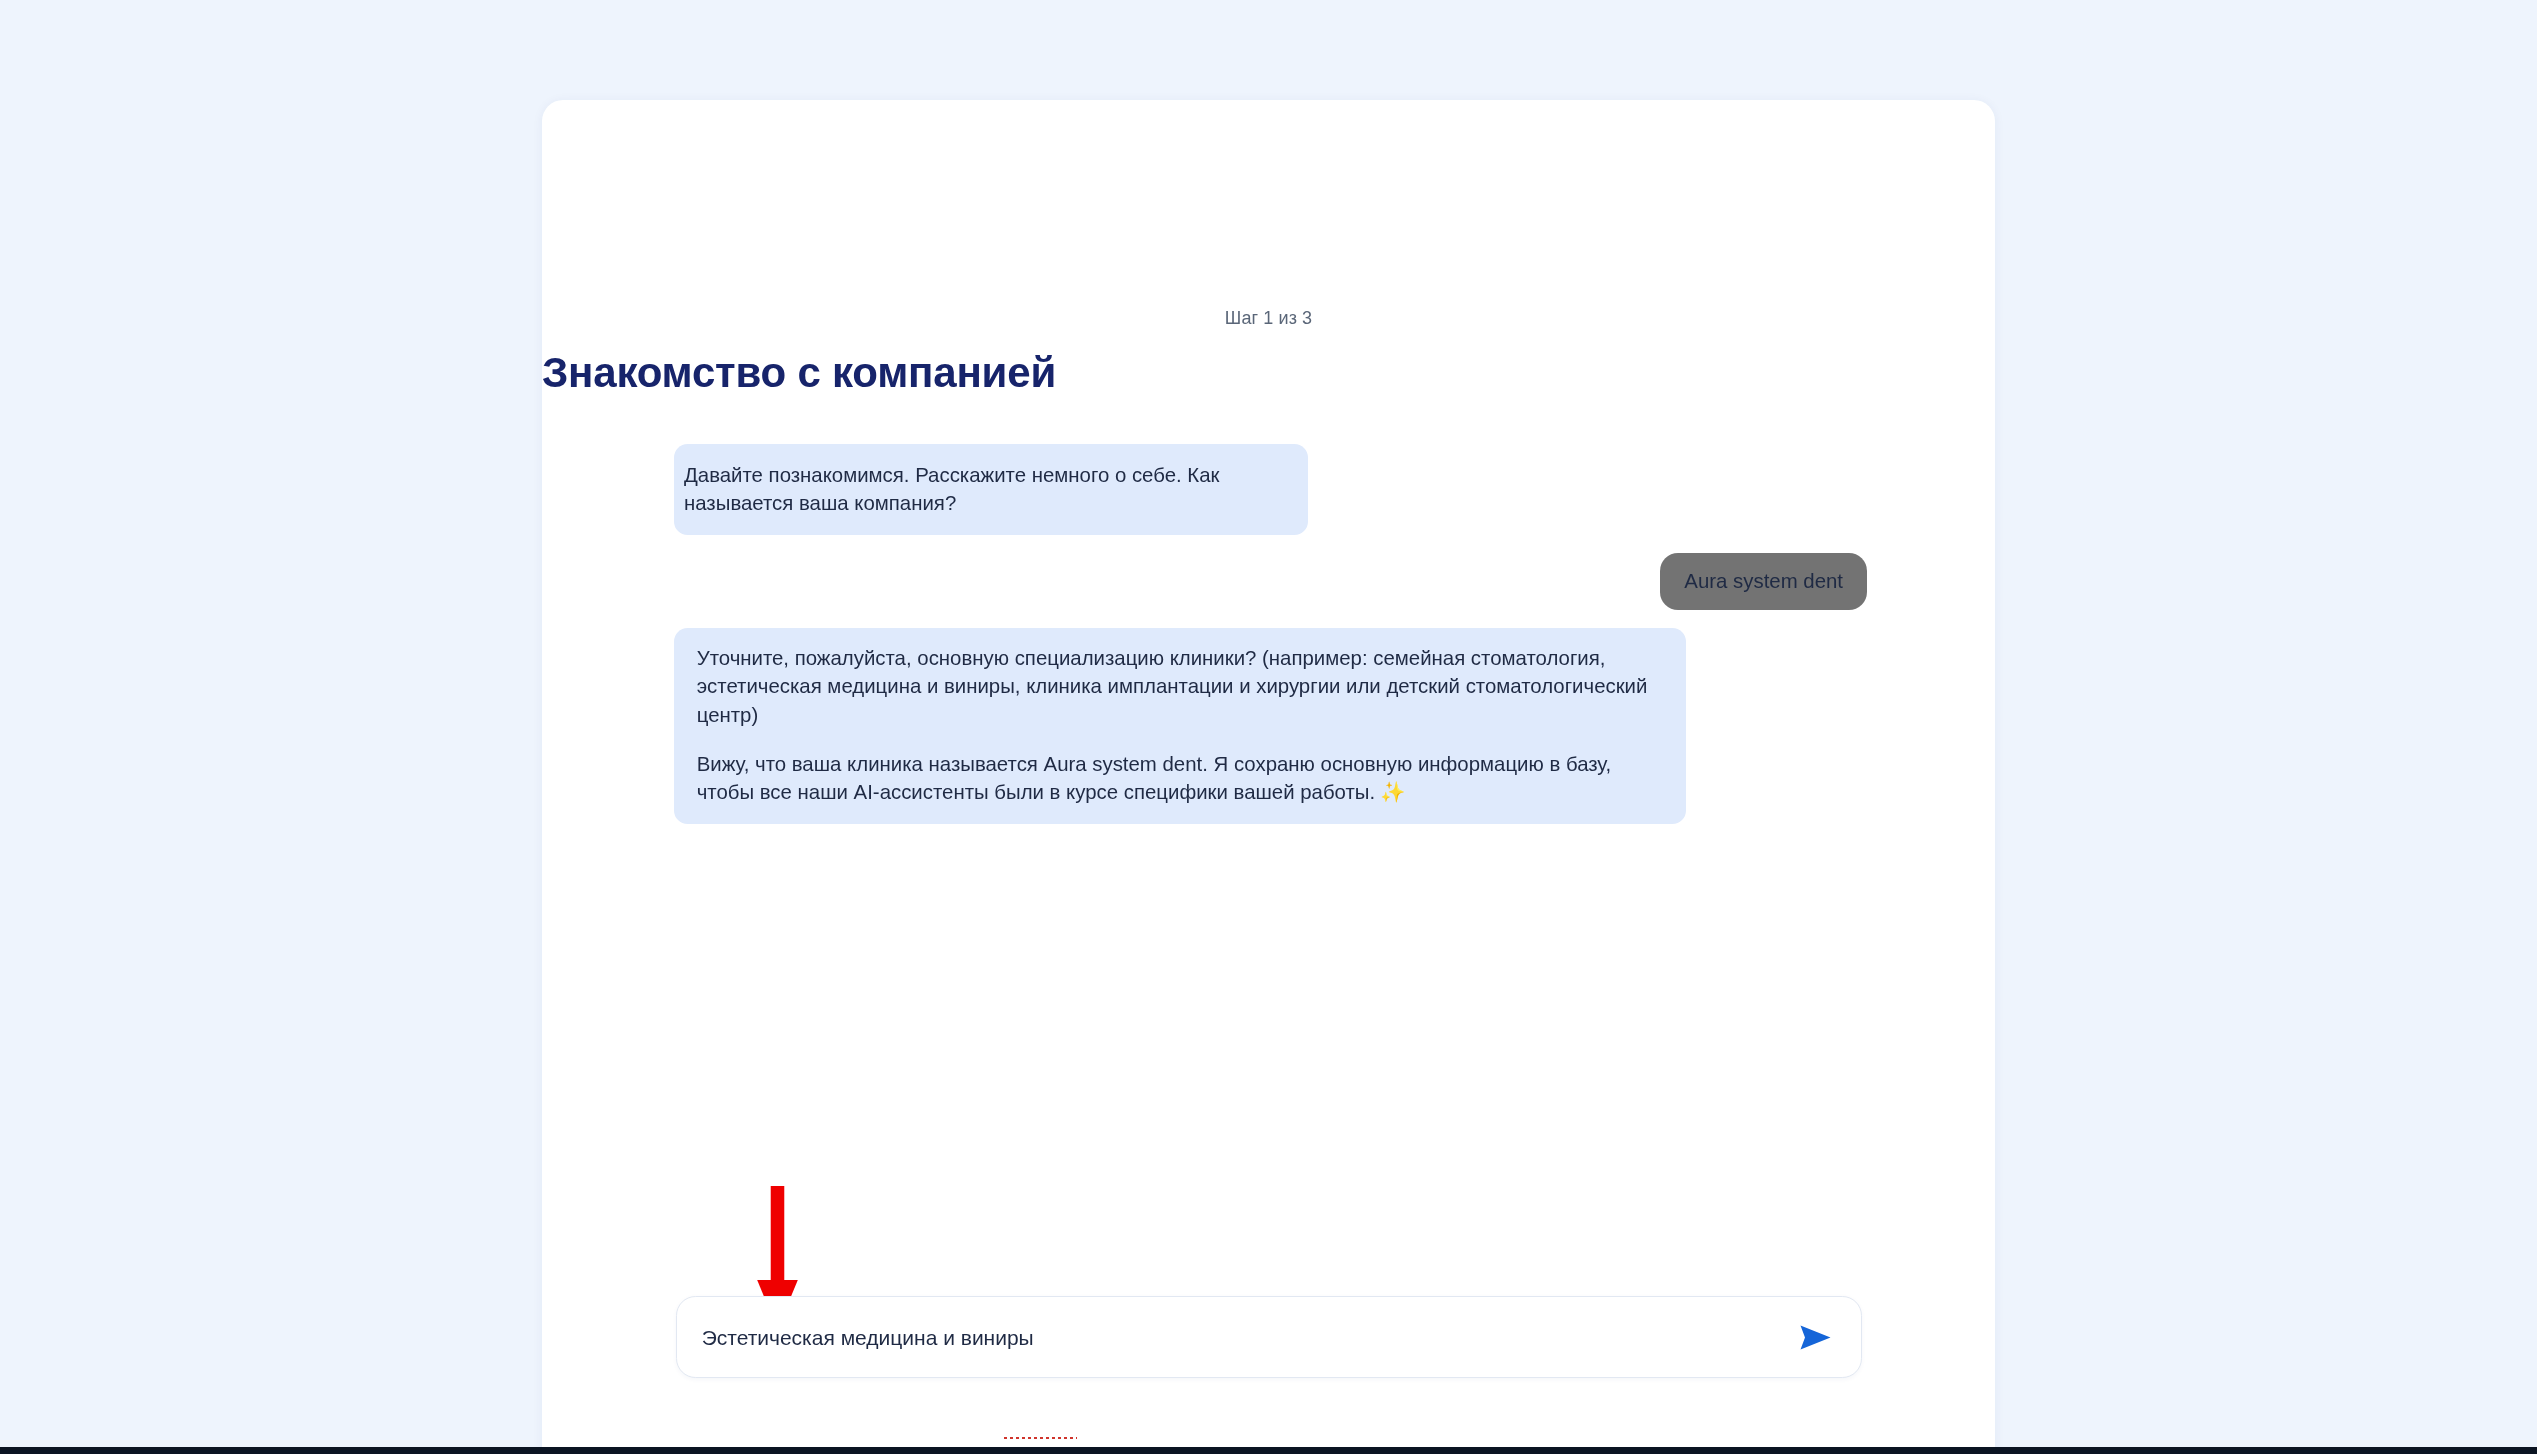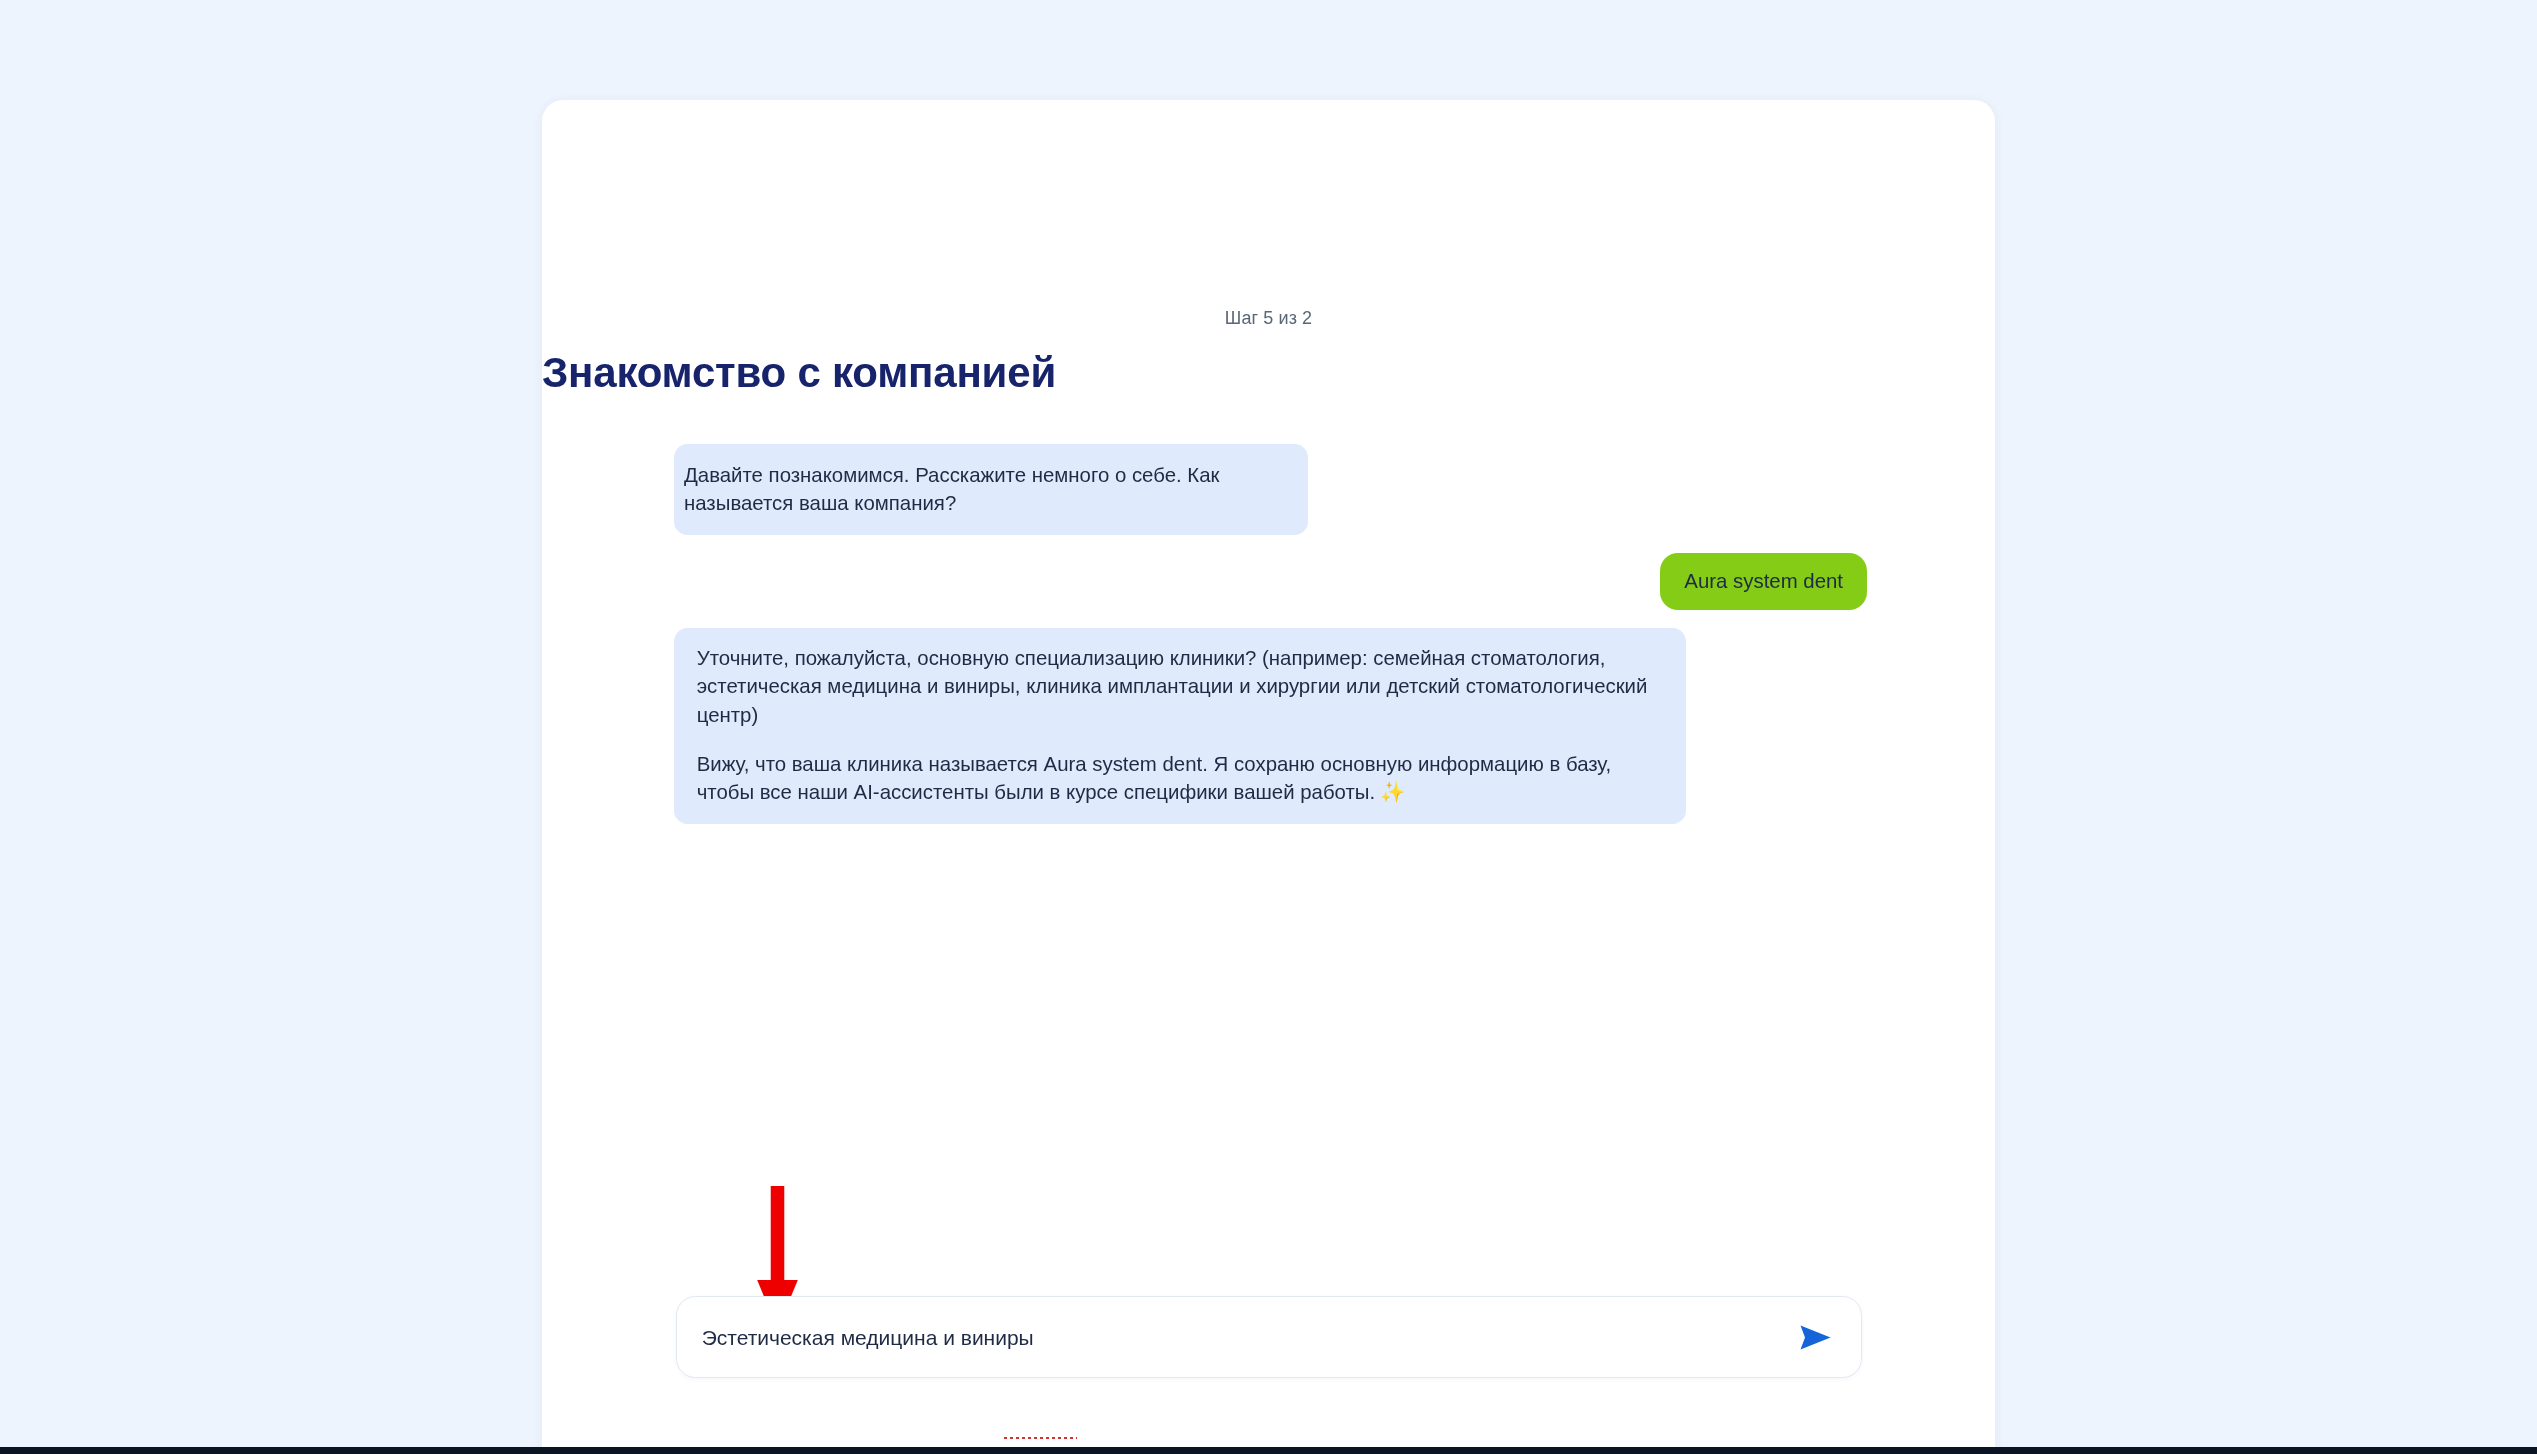--- a/index.html
+++ b/index.html
@@ -70,21 +70,21 @@
     color: #1f2a44;
     background: #ddeafb;
     max-width: 1012px;
     box-sizing: border-box;
   }
   .bubble.assistant {
     background: #dfeafc;
     border-radius: 13.6px;
   }
   .bubble.user {
-    background: #84cc16;
+    background: #737373;
     border-radius: 18px;
     padding: 13.6px 24px 15px 24px;
   }
   .bubble p {
     margin: 0;
   }
   .bubble p + p {
     margin-top: 21px;
   }
   .bubble-1 { width: 634px; padding-left: 10px;}
@@ -151,21 +151,21 @@
     width: 2538px;
     height: 7.6px;
     background: #0b1422;
   }
 </style>
 </head>
 <body>
 
 <div id="app-card">
 
-  <div class="step-label">Шаг 5 из 2</div>
+  <div class="step-label">Шаг 1 из 3</div>
   <div class="page-title">Знакомство с компанией</div>
 
   <div id="chat-thread">
 
     <div class="msg-row assistant">
       <div class="bubble assistant bubble-1">
         <p>Давайте познакомимся. Расскажите немного о себе. Как называется ваша компания?</p>
       </div>
     </div>
 

